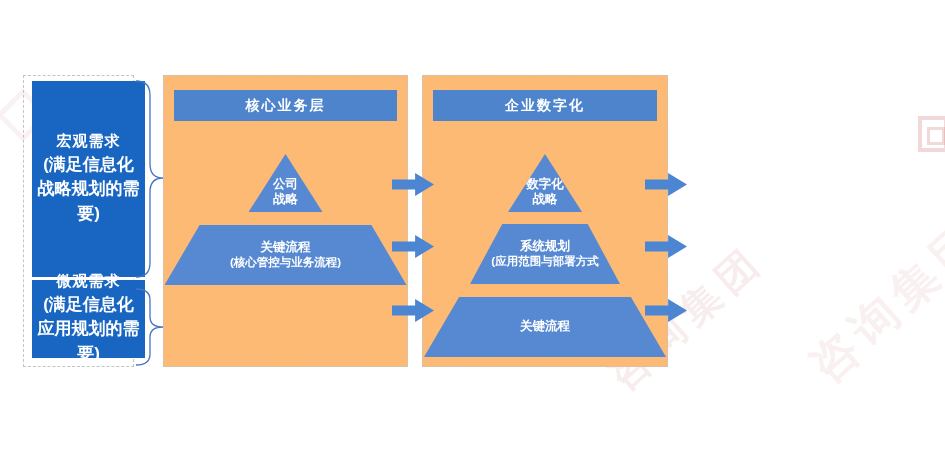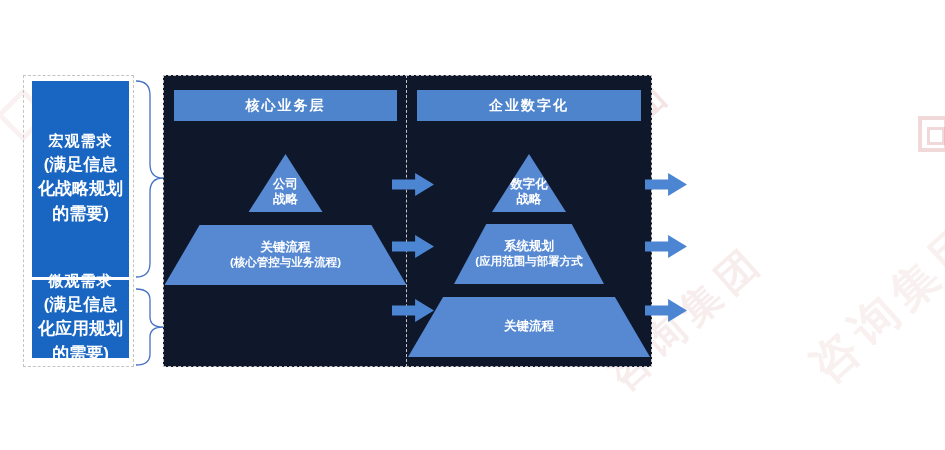--- a/index.html
+++ b/index.html
@@ -9,37 +9,37 @@
     background:#ffffff;
     font-family:"Liberation Sans","DejaVu Sans",sans-serif;
     overflow:hidden;
   }
   
   .left-dashed{
     position:absolute;left:23px;top:75px;width:111px;height:292px;
     border:1px dashed #c4c4c4;box-sizing:border-box;background:transparent;
   }
   .demand-box{
-    position:absolute;left:32px;width:97px;
+    position:absolute;left:32px;width:113px;
     background:#1966C2;color:#ffffff;
     display:flex;flex-direction:column;justify-content:center;align-items:center;
     text-align:center;box-sizing:border-box;padding:4px 5px;
   }
   .demand-box .d-title{font-size:15px;font-weight:bold;margin-bottom:2px;letter-spacing:1px;}
   .demand-box .d-sub{font-size:17px;font-weight:bold;line-height:1.45;}
   #macro-box{top:81px;height:196px;}
   #micro-box{top:280px;height:78px;}
   .brace-svg{position:absolute;left:130px;top:75px;width:40px;height:295px;}
   
   .panel{
     position:absolute;top:75px;height:292px;width:245px;
-    border:1px dashed #c4c4c4;box-sizing:border-box;background:#0f172a;
+    border:1px dashed #c4c4c4;box-sizing:border-box;background:#fdba74;
   }
   #panel-1{left:163px;}
-  #panel-2{left:406px;width:246px;}
+  #panel-2{left:422px;width:246px;}
   #panel-3{left:668px;}
   .header-bar{
     position:absolute;left:10px;right:10px;top:14px;height:31px;
     background:#4E84CC;color:#ffffff;
     display:flex;align-items:center;justify-content:center;
     font-size:14px;font-weight:bold;letter-spacing:2px;
   }
   
   .pyramid{
     position:absolute;left:50%;transform:translateX(-50%);

